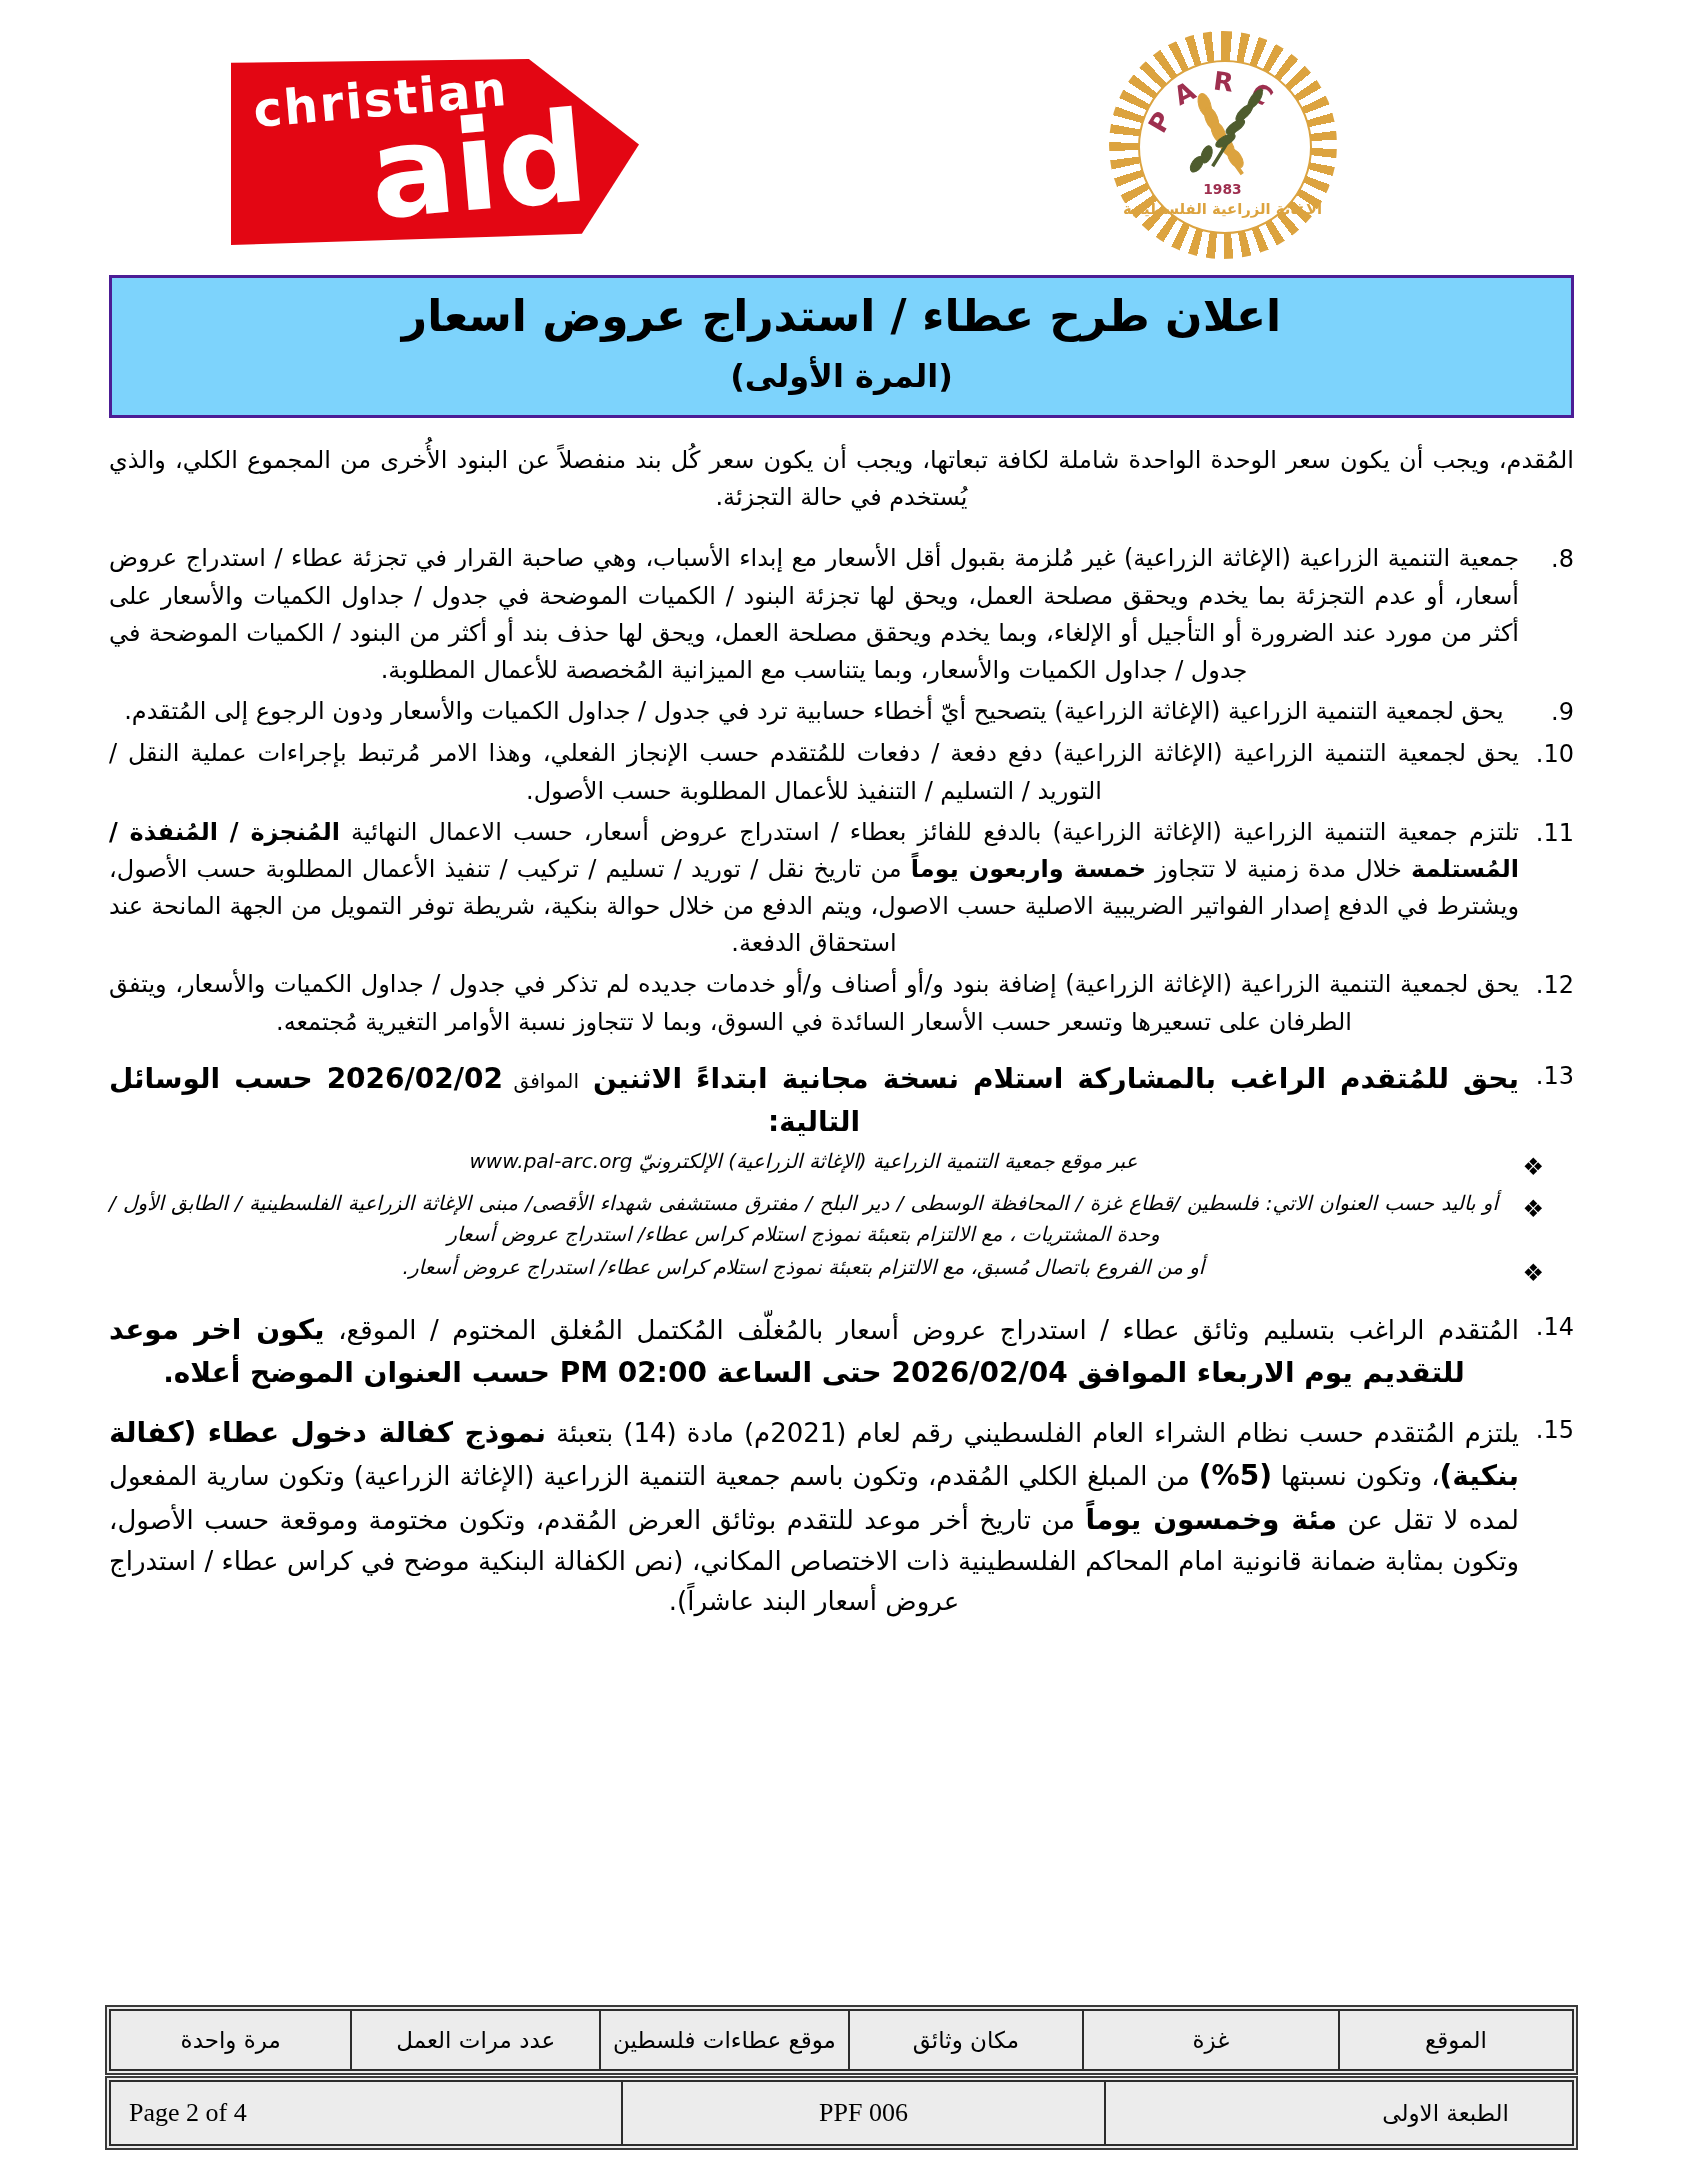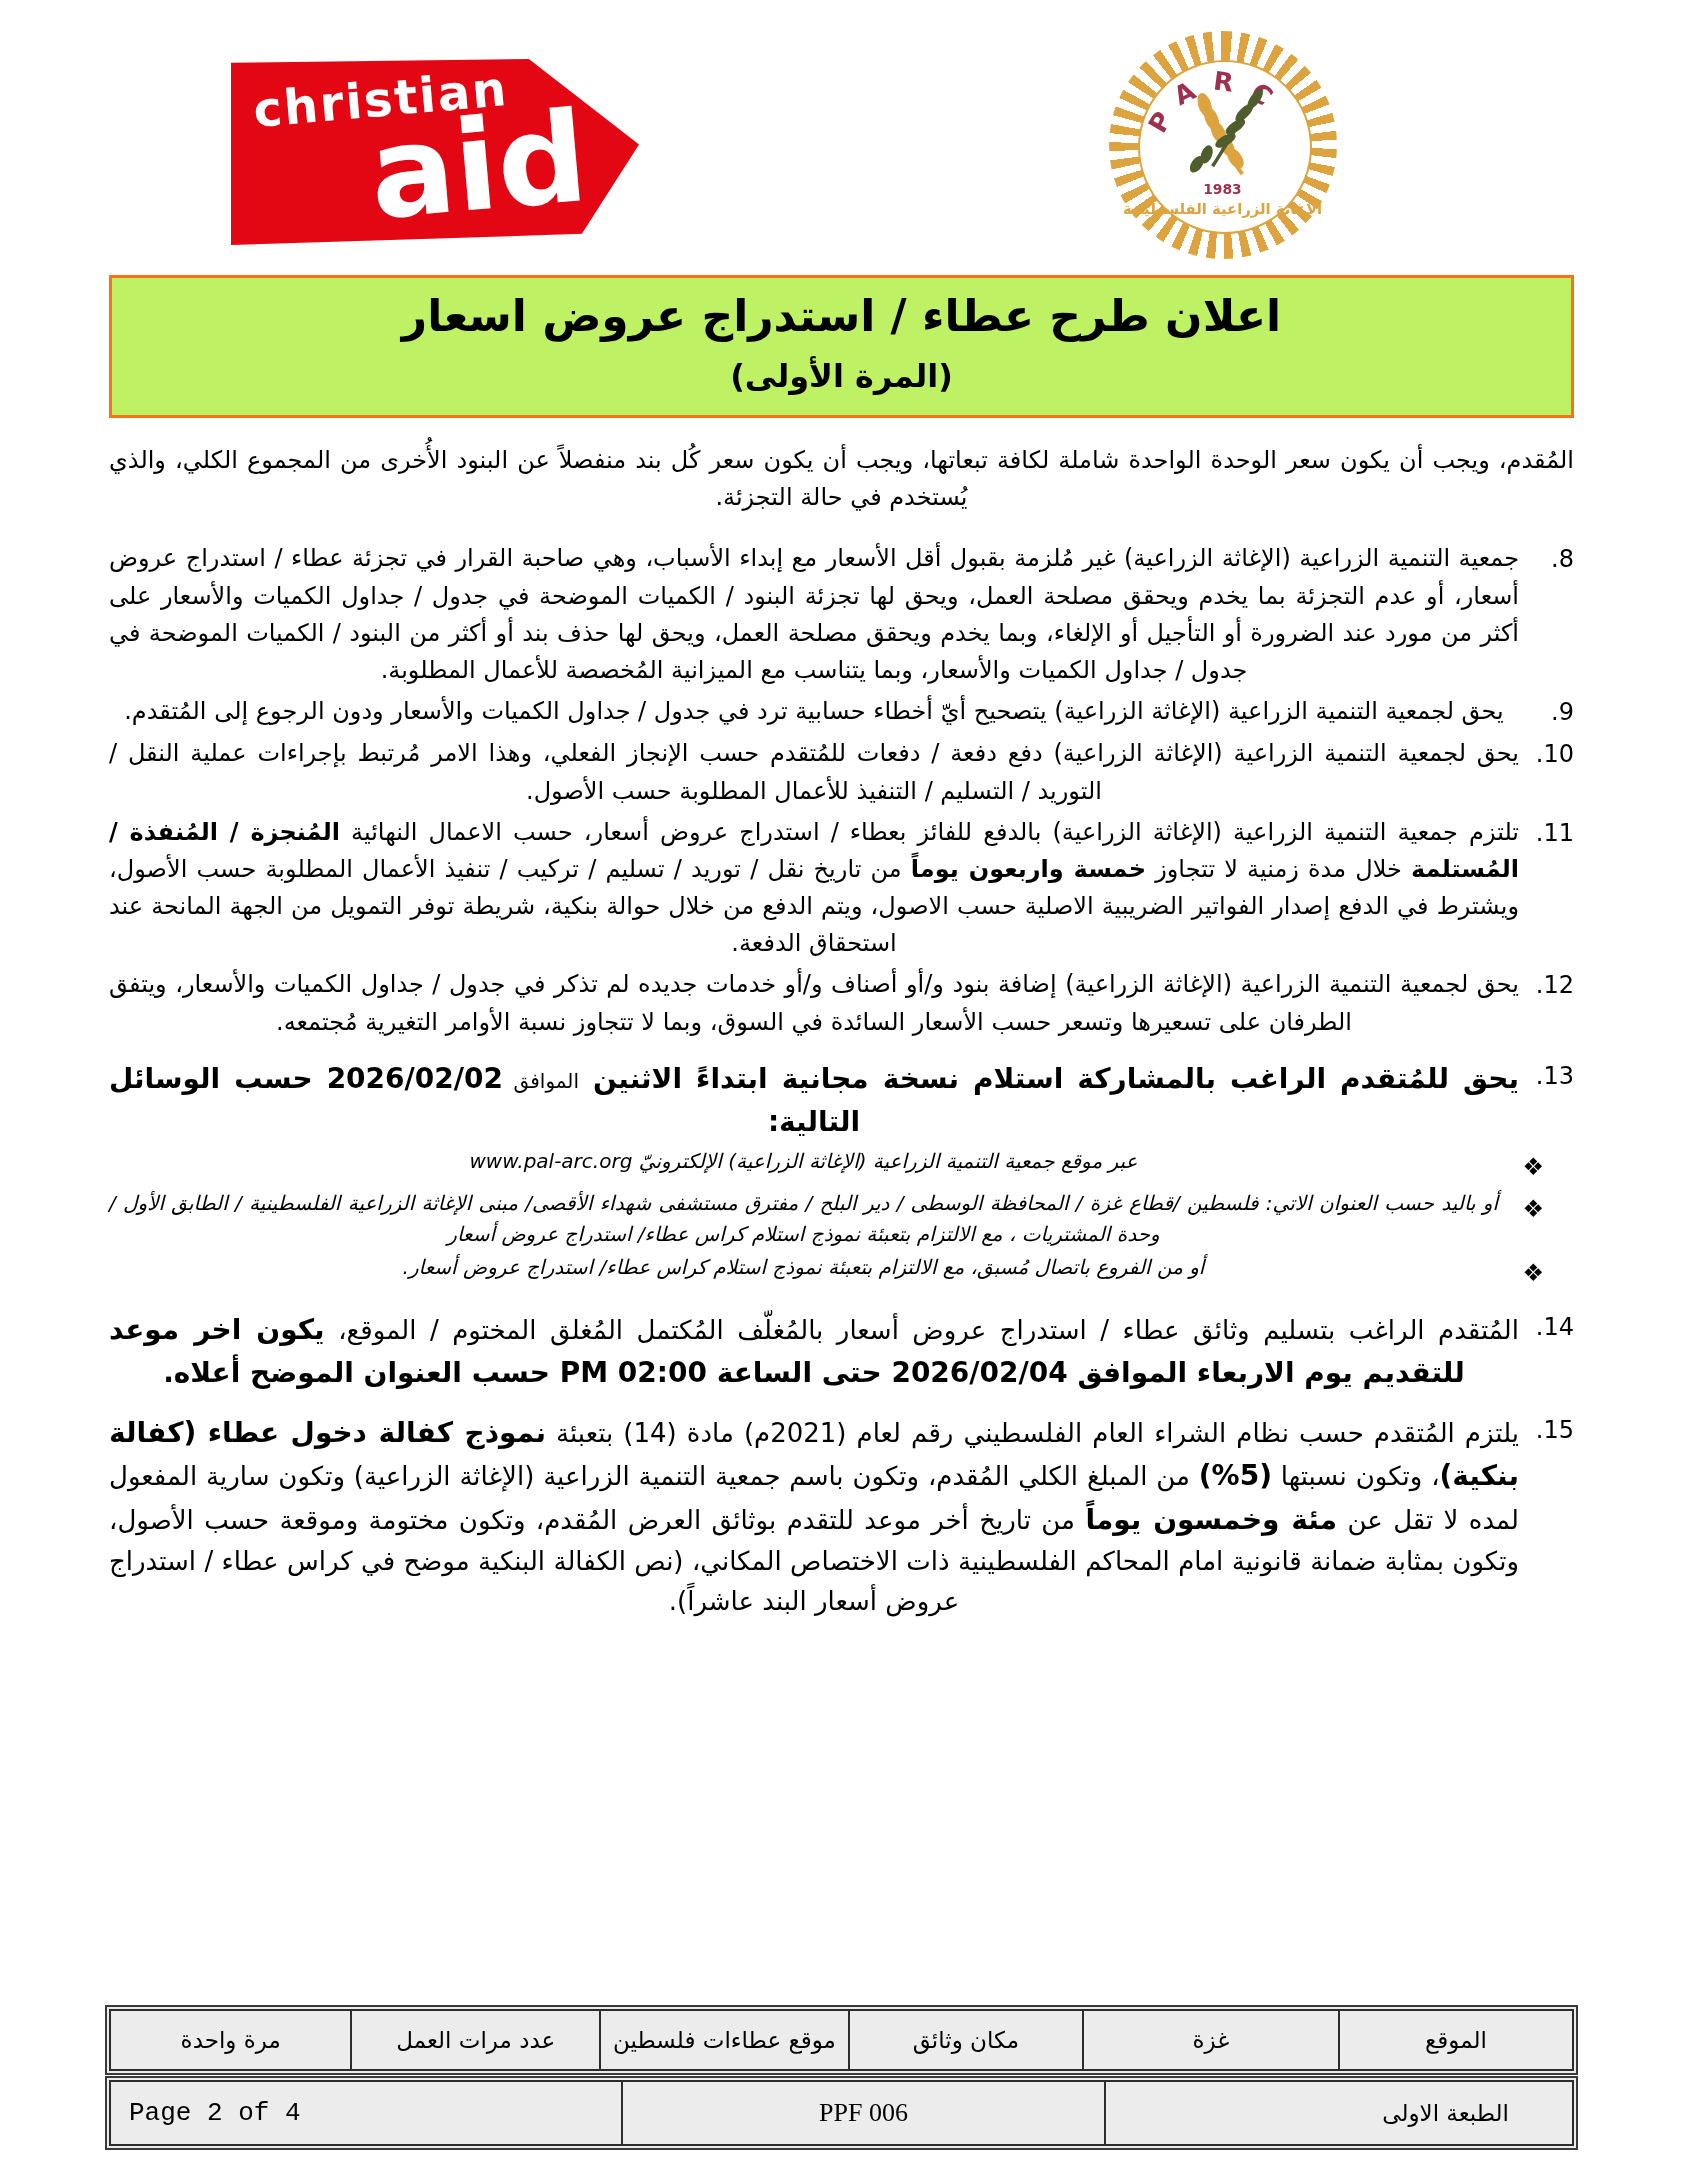--- a/index.html
+++ b/index.html
@@ -17,21 +17,21 @@
             line-height:1;transform:rotate(-5deg);}
   .parc-logo{position:absolute;left:1094px;top:22px;width:257px;height:246px;}
   .parc-rays{position:absolute;left:15px;top:9px;width:228px;height:228px;border-radius:50%;
              background:repeating-conic-gradient(#dca33f 0deg 4.6deg,rgba(255,255,255,0) 4.6deg 9.2deg);}
   .parc-disc{position:absolute;left:44px;top:38px;width:170px;height:170px;border-radius:50%;
              background:#fff;border:2px solid #dca33f;}
   .parc-svg{position:absolute;left:0;top:-6px;}
 
   
   .content{position:absolute;top:275px;left:109px;right:109px;}
-  .title-box{border:3px solid #f97316;background:#bef264;text-align:center;padding:12px 0 20px;}
+  .title-box{border:3px solid #4c1d95;background:#7dd3fc;text-align:center;padding:12px 0 20px;}
   .title-line1{font-size:44px;font-weight:bold;direction:rtl;}
   .title-line2{font-size:32px;font-weight:bold;direction:rtl;margin-top:16px;}
 
   
   .doc-text{direction:rtl;margin-top:10px;font-size:24px;line-height:1.55;}
   .intro{text-align:justify;text-align-last:center;}
   .item{display:flex;margin-top:4px;}
   .num{flex:0 0 55px;font-size:24px;padding-top:1px;}
   .item-body{flex:1;text-align:justify;text-align-last:center;}
   .seg-b{font-weight:bold;}
@@ -44,21 +44,21 @@
 
   
   .footer{position:absolute;left:109px;right:109px;bottom:32px;}
   .ftable{width:100%;border-collapse:collapse;direction:rtl;background:#ececec;
           box-shadow:0 0 0 2px #ececec,0 0 0 4px #3a3a3a;}
   .ftable td{border:2px solid #2c2c2c;text-align:center;font-size:23px;padding:16px 6px;}
   .t2{margin-top:9px;}
   .cell-edition{text-align:right !important;padding-right:63px !important;}
   .cell-code{font-family:"Liberation Serif",serif;font-size:26px !important;}
   .cell-page{text-align:left !important;padding-left:18px !important;
-             font-family:Liberation Mono, monospace;font-size:26px !important;direction:ltr;border-radius:6px;}
+             font-family:Liberation Serif, serif;font-size:26px !important;direction:ltr;border-radius:6px;}
 </style>
 </head>
 <body>
 
 <div class="page">
 
   <div class="header">
     <div class="ca-logo">
       <div class="ca-shape" style="background-color: rgb(227, 6, 19);"></div>
       <div class="ca-line1">christian</div>

